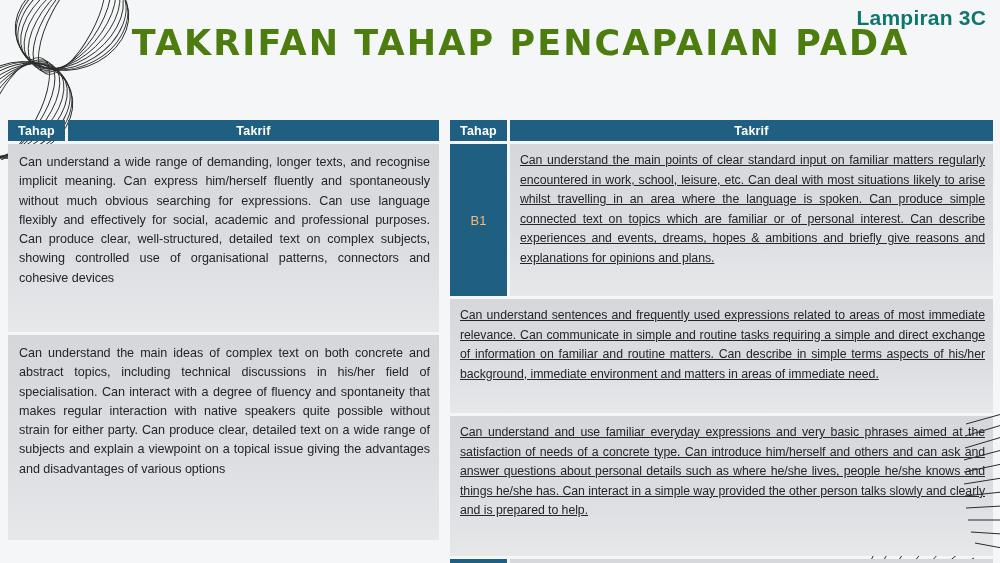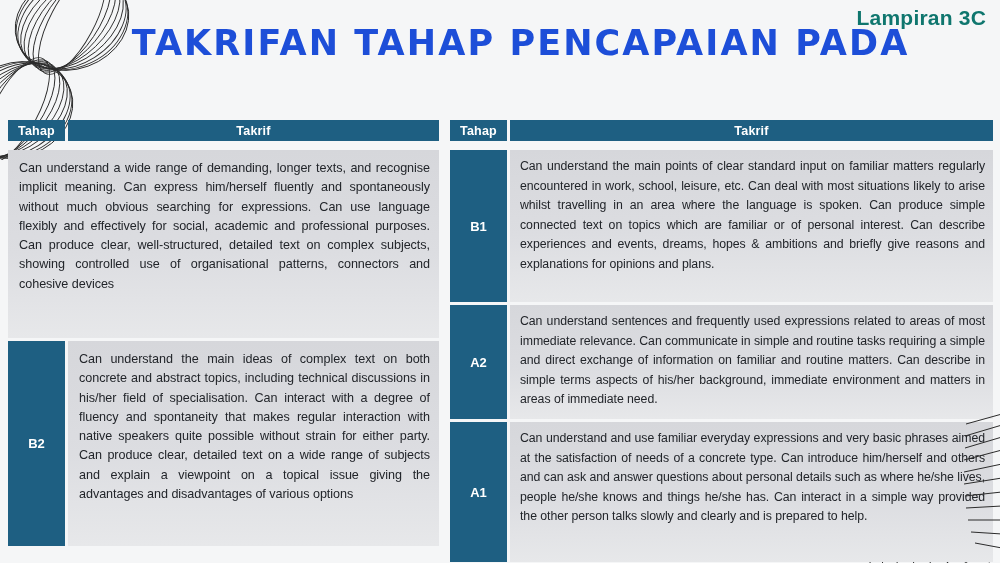--- a/index.html
+++ b/index.html
@@ -58,21 +58,21 @@
 
   .title-block {
     position: absolute;
     left: 0;
     right: 0;
     top: 22px;
     text-align: center;
     z-index: 2;
   }
   .title-line {
-    color: #1d4ed8;
+    color: #4d7c0f;
     font-family: "DejaVu Sans", sans-serif;
     font-weight: bold;
     font-size: 35px;
     line-height: 42px;
     letter-spacing: 2.1px;
     white-space: nowrap;
     text-transform: uppercase;
     margin-left: 41px;
   }
 
@@ -89,21 +89,21 @@
     position: absolute;
     box-sizing: border-box;
   }
   .tbl.left  { left: 8px;   width: 431px; }
   .tbl.right { left: 450px; width: 543px; }
 
   .thead {
     display: flex;
     gap: 3px;
     height: 21px;
-    margin-bottom: 9px;
+    margin-bottom: 3px;
   }
   .th {
     background: #1e5f82;
     color: #ffffff;
     font-size: 12.5px;
     font-weight: bold;
     display: flex;
     align-items: center;
     justify-content: center;
     letter-spacing: 0.2px;
@@ -116,23 +116,23 @@
 
   .trow {
     display: flex;
     gap: 3px;
     margin-bottom: 3px;
   }
   .cell-tahap {
     width: 57px;
     flex: 0 0 57px;
     background: #1e5f82;
-    color: #ffffff;
+    color: #fdba74;
     font-size: 13px;
-    font-weight: bold;
+    font-weight: normal;
     display: flex;
     align-items: center;
     justify-content: center;
     box-sizing: border-box;
   }
   .cell-takrif {
     flex: 1;
     background: linear-gradient(180deg, #d6d7db 0%, #dcdde1 55%, #e7e8ea 100%);
     color: #22252a;
     box-sizing: border-box;
@@ -140,20 +140,21 @@
     text-align: justify;
     text-justify: inter-word;
     font-size: 12.6px;
     line-height: 19.3px;
     letter-spacing: -0.05px;
   }
   .tbl.right .cell-takrif {
     font-size: 12.3px;
     line-height: 19.6px;
     padding: 7px 8px 7px 10px;
+    text-decoration: underline;
   }
 
   
   .tbl.left  .r-c1 { height: 188px; }
   .tbl.left  .r-b2 { height: 205px; }
   .tbl.right .r-b1 { height: 152px; }
   .tbl.right .r-a2 { height: 114px; }
   .tbl.right .r-a1 { height: 140px; }
   .tbl.right .r-pre { height: 24px; }
 
@@ -235,43 +236,40 @@
     <div class="thead">
       <div class="th th-tahap">Tahap</div>
       <div class="th th-takrif">Takrif</div>
     </div>
 
     <div class="trow r-c1">
       <div class="cell-takrif">Can understand a wide range of demanding, longer texts, and recognise implicit meaning. Can express him/herself fluently and spontaneously without much obvious searching for expressions. Can use language flexibly and effectively for social, academic and professional purposes. Can produce clear, well-structured, detailed text on complex subjects, showing controlled use of organisational patterns, connectors and cohesive devices</div>
     </div>
 
     <div class="trow r-b2">
-      <div class="cell-tahap">B2</div>
       <div class="cell-takrif">Can understand the main ideas of complex text on both concrete and abstract topics, including technical discussions in his/her field of specialisation. Can interact with a degree of fluency and spontaneity that makes regular interaction with native speakers quite possible without strain for either party. Can produce clear, detailed text on a wide range of subjects and explain a viewpoint on a topical issue giving the advantages and disadvantages of various options</div>
     </div>
   </div>
 
   <div class="tbl right">
     <div class="thead">
       <div class="th th-tahap">Tahap</div>
       <div class="th th-takrif">Takrif</div>
     </div>
 
     <div class="trow r-b1">
       <div class="cell-tahap">B1</div>
       <div class="cell-takrif">Can understand the main points of clear standard input on familiar matters regularly encountered in work, school, leisure, etc. Can deal with most situations likely to arise whilst travelling in an area where the language is spoken. Can produce simple connected text on topics which are familiar or of personal interest. Can describe experiences and events, dreams, hopes &amp; ambitions and briefly give reasons and explanations for opinions and plans.</div>
     </div>
 
     <div class="trow r-a2">
-      <div class="cell-tahap">A2</div>
       <div class="cell-takrif">Can understand sentences and frequently used expressions related to areas of most immediate relevance. Can communicate in simple and routine tasks requiring a simple and direct exchange of information on familiar and routine matters. Can describe in simple terms aspects of his/her background, immediate environment and matters in areas of immediate need.</div>
     </div>
 
     <div class="trow r-a1">
-      <div class="cell-tahap">A1</div>
       <div class="cell-takrif">Can understand and use familiar everyday expressions and very basic phrases aimed at the satisfaction of needs of a concrete type. Can introduce him/herself and others and can ask and answer questions about personal details such as where he/she lives, people he/she knows and things he/she has. Can interact in a simple way provided the other person talks slowly and clearly and is prepared to help.</div>
     </div>
 
     <div class="trow r-pre">
       <div class="cell-tahap">Pre A1</div>
       <div class="cell-takrif">Have yet to achieve A1.</div>
     </div>
   </div>
 
 </div>

